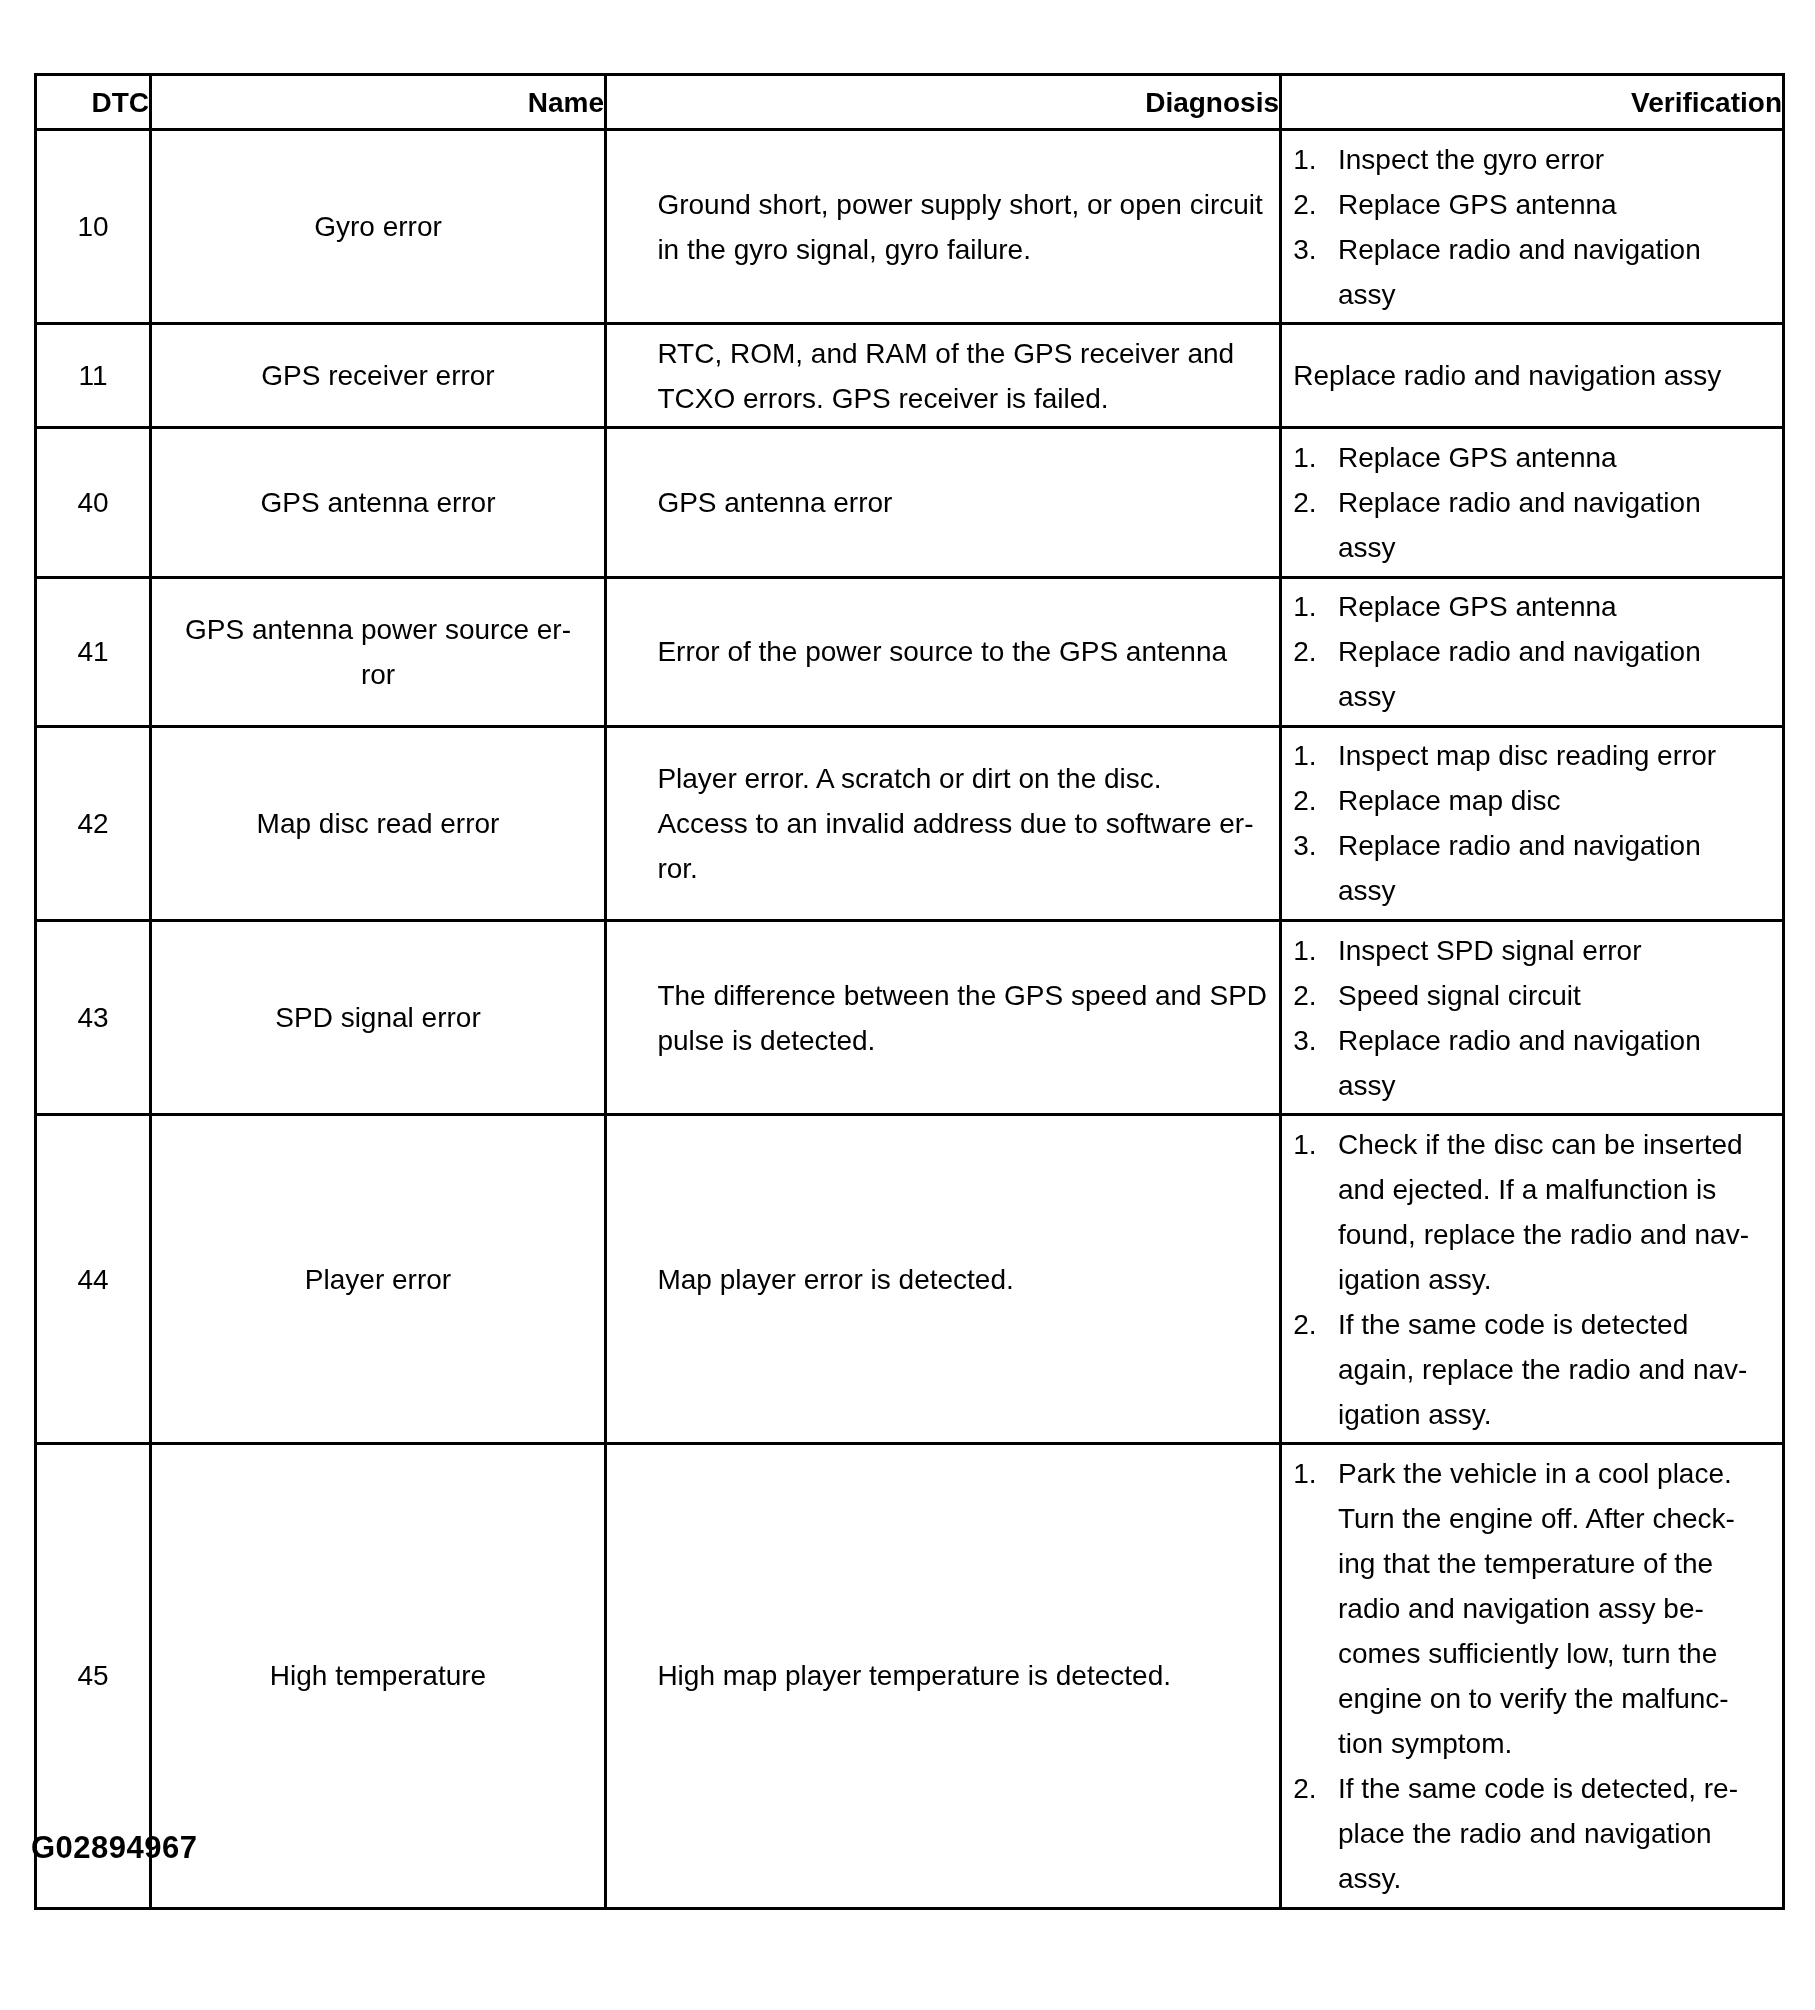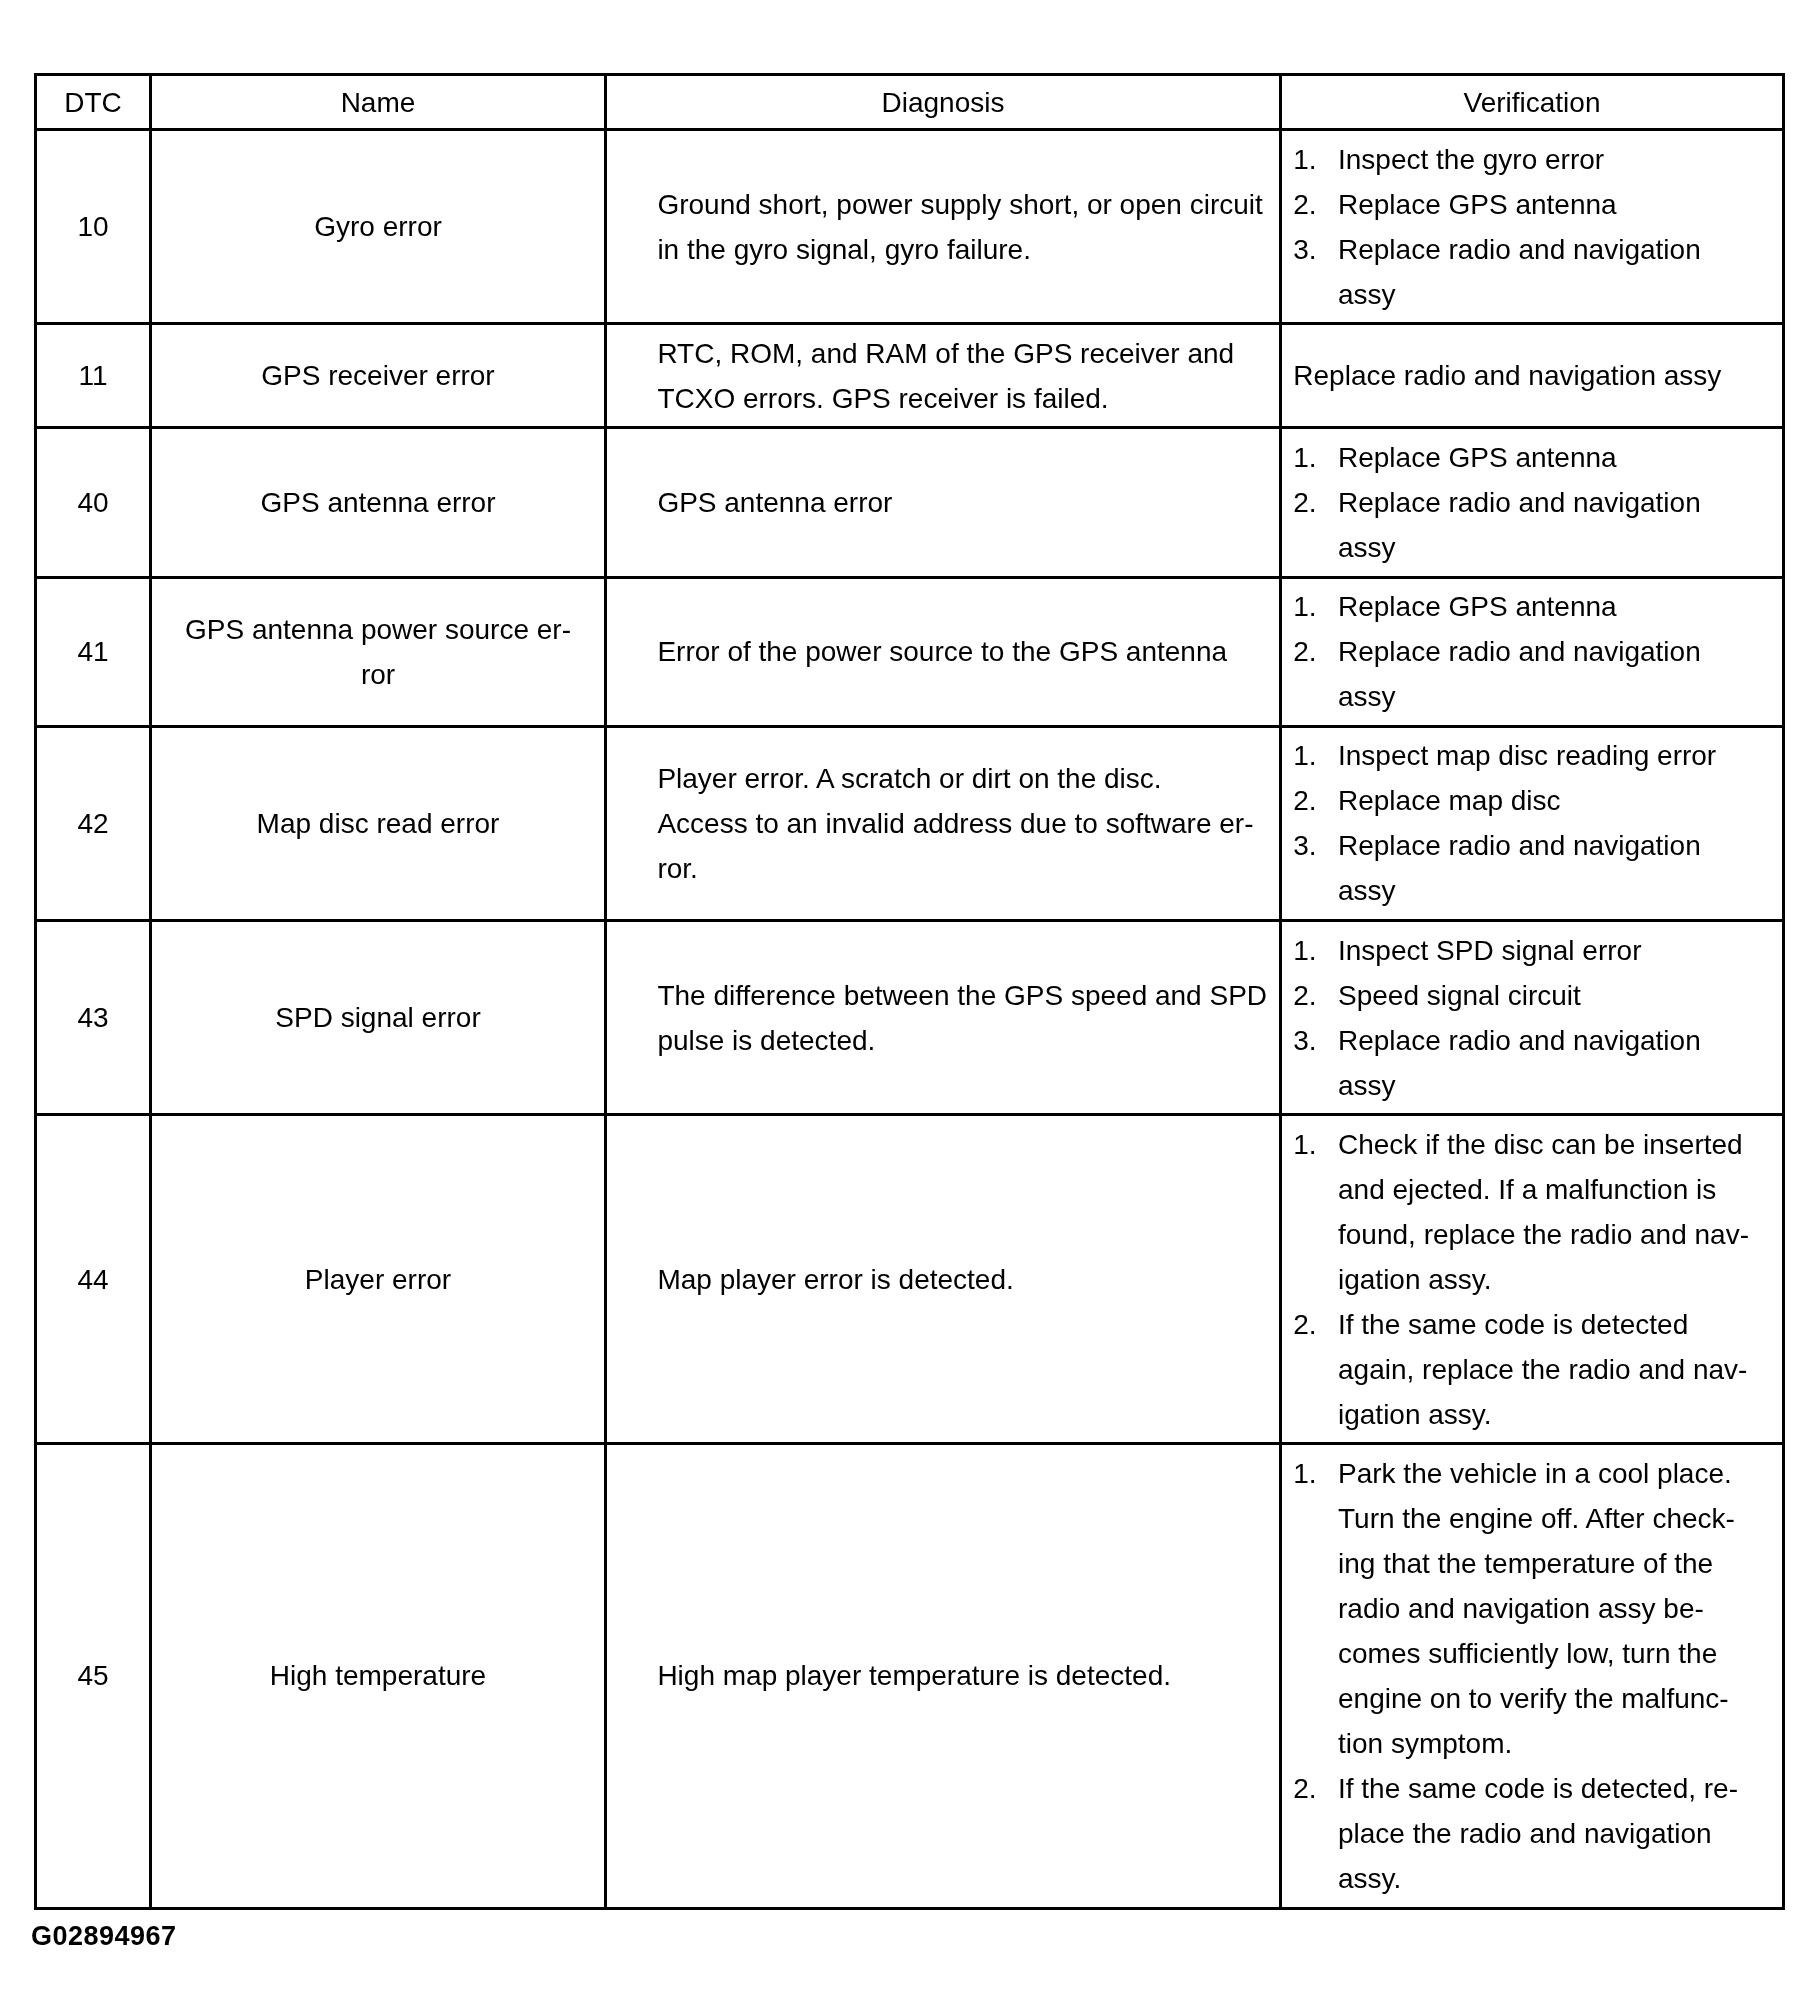--- a/index.html
+++ b/index.html
@@ -26,23 +26,23 @@
     line-height: 45px;
     color: #000000;
   }
   table.dtc-table th,
   table.dtc-table td {
     border: 3.8px solid #000000;
     vertical-align: middle;
     overflow: hidden;
   }
   table.dtc-table th {
-    font-weight: normal;
+    font-weight: bold;
     height: 52px;
-    text-align: center;
+    text-align: right;
     padding: 0;
   }
   td.cell-dtc {
     text-align: center;
     padding: 5.6px 3.8px;
   }
   td.cell-name {
     text-align: center;
     padding: 5.6px 7.5px;
     white-space: pre-wrap;
@@ -73,22 +73,22 @@
     white-space: pre-wrap;
     text-align: center;
   }
   .vplain {
     padding-left: 11.3px;
     white-space: pre-wrap;
   }
   .figure-code {
     position: absolute;
     left: 31px;
-    top: 1921px;
-    font-size: 27px;
+    top: 1830px;
+    font-size: 31px;
     font-weight: bold;
     letter-spacing: 0.5px;
     text-align: right;
   }
 </style>
 </head>
 <body>
 
 <div class="page">
 

